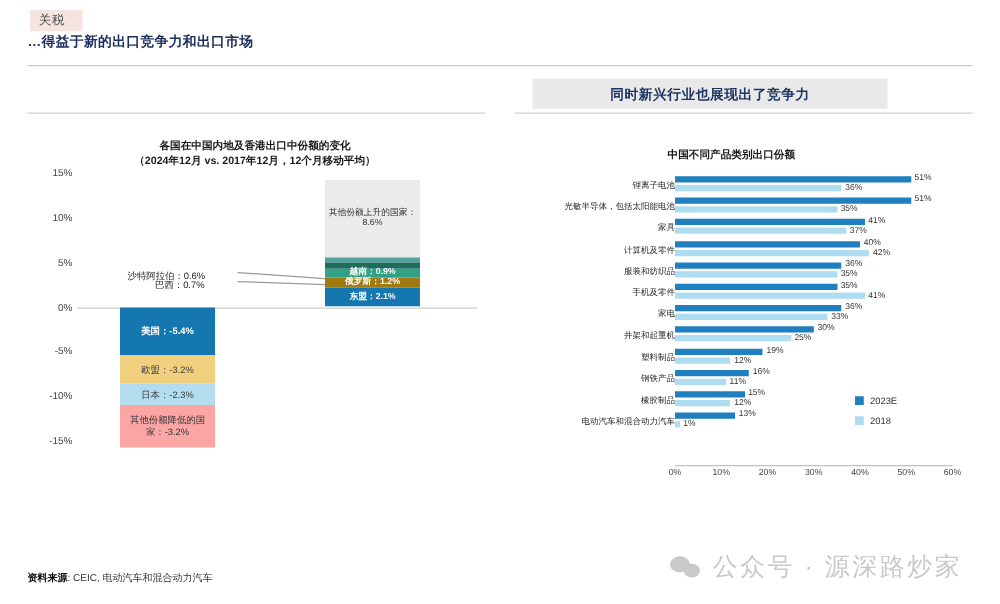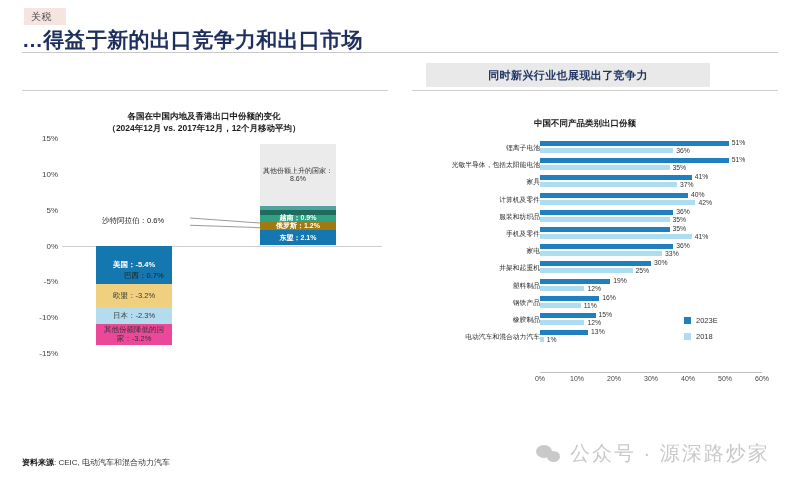--- a/index.html
+++ b/index.html
@@ -14,21 +14,21 @@
   
   .kicker {
     position: absolute; left: 24px; top: 8px;
     background: #f6e4e0; color: #4b4b4b;
     font-size: 10px; line-height: 15px;
     padding: 1px 14px 1px 7px;
     letter-spacing: .5px;
   }
   .headline {
     position: absolute; left: 22px; top: 26px;
-    font-size: 21px; font-weight: bold; color: #20305e;
+    font-size: 11px; font-weight: bold; color: #20305e;
     letter-spacing: .3px; white-space: nowrap;
   }
   .hrule {
     position: absolute; left: 22px; top: 52px;
     width: 756px; height: 1px; background: #c9c9c9;
   }
 
   
   .panel-head {
     position: absolute; height: 24px;
@@ -152,21 +152,21 @@
         <div class="negstack" style="top: 107.5px;">
           <div class="seg bar-lbl" style="height: 38.7px; background: rgb(21, 119, 176); color: rgb(255, 255, 255); font-weight: bold;">
             <span>美国：-5.4%</span>
           </div>
           <div class="seg bar-lbl" style="height: 22.9333px; background: rgb(240, 207, 126); color: rgb(58, 58, 58);">
             <span>欧盟：-3.2%</span>
           </div>
           <div class="seg bar-lbl" style="height: 16.4833px; background: rgb(179, 220, 239); color: rgb(58, 58, 58);">
             <span>日本：-2.3%</span>
           </div>
-          <div class="seg bar-lbl" style="height: 21px; background: #ec4899; color: rgb(51, 51, 51);">
+          <div class="seg bar-lbl" style="height: 34px; background: #fca5a5; color: rgb(51, 51, 51);">
             <span style="white-space: normal;">其他份额降低的国家：-3.2%</span>
           </div>
         </div>
         <div class="posstack" style="top: 6.45px;">
           <div class="seg bar-lbl" style="height: 61.6333px; background: rgb(235, 235, 235); color: rgb(51, 51, 51); font-weight: normal;">
             <span style="white-space: pre-line; font-size: 7px;">其他份额上升的国家：
 8.6%</span>
           </div>
           <div class="seg bar-lbl" style="height: 4.3px; background: rgb(79, 163, 160); color: rgb(255, 255, 255); font-weight: normal;">
             <span></span>
@@ -178,21 +178,21 @@
             <span style="font-size: 7px;">越南：0.9%</span>
           </div>
           <div class="seg bar-lbl" style="height: 8.6px; background: rgb(160, 122, 16); color: rgb(255, 255, 255); font-weight: bold;">
             <span style="font-size: 7px;">俄罗斯：1.2%</span>
           </div>
           <div class="seg bar-lbl" style="height: 15.05px; background: rgb(21, 119, 176); color: rgb(255, 255, 255); font-weight: bold;">
             <span style="font-size: 7px;">东盟：2.1%</span>
           </div>
         </div>
         <div class="callout" style="left: 88px; top: 77.7px;">沙特阿拉伯：0.6%</div>
-        <div class="callout" style="left: 110px; top: 84.8667px; margin-top: 48px;">巴西：0.7%</div>
+        <div class="callout" style="left: 110px; top: 84.8667px;">巴西：0.7%</div>
         <div class="leader" style="left: 176px; top: 81.7px; width: 70px; transform: rotate(4deg);"></div>
         <div class="leader" style="left: 176px; top: 88.15px; width: 70px; transform: rotate(2deg);"></div>
       </div>
   </div>
 
   <div class="rchart">
     <div class="rchart-title">中国不同产品类别出口份额</div>
     <div class="rc-plot" id="rc-plot">
         <div class="cat-label" style="top: 7px;">锂离子电池</div>
         <div class="barrow" style="top: 4px; width: 222px; height: 17.2px;">

